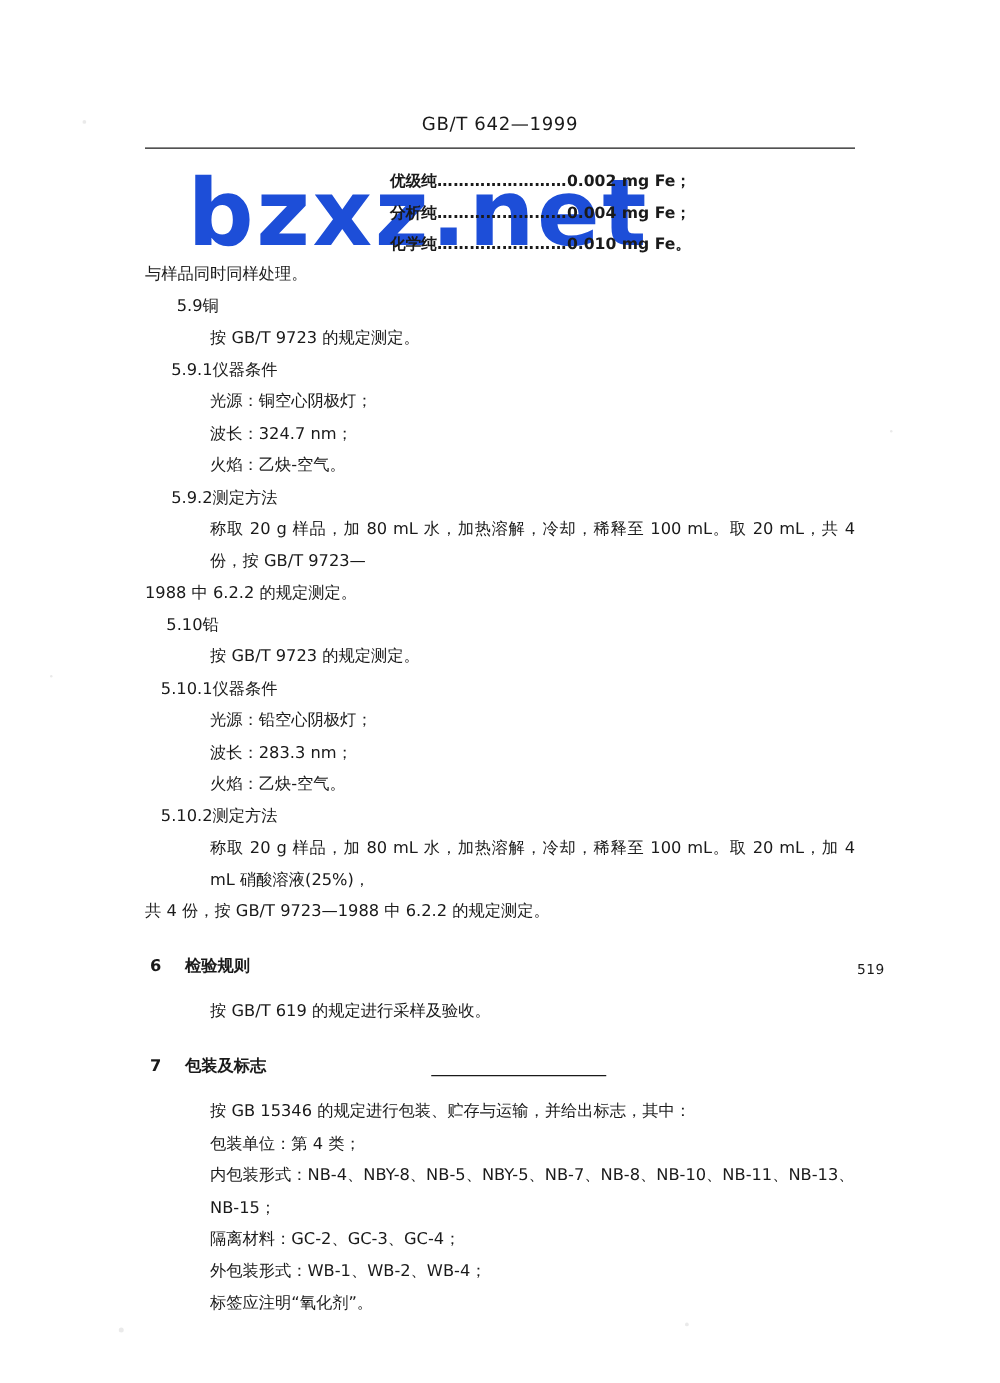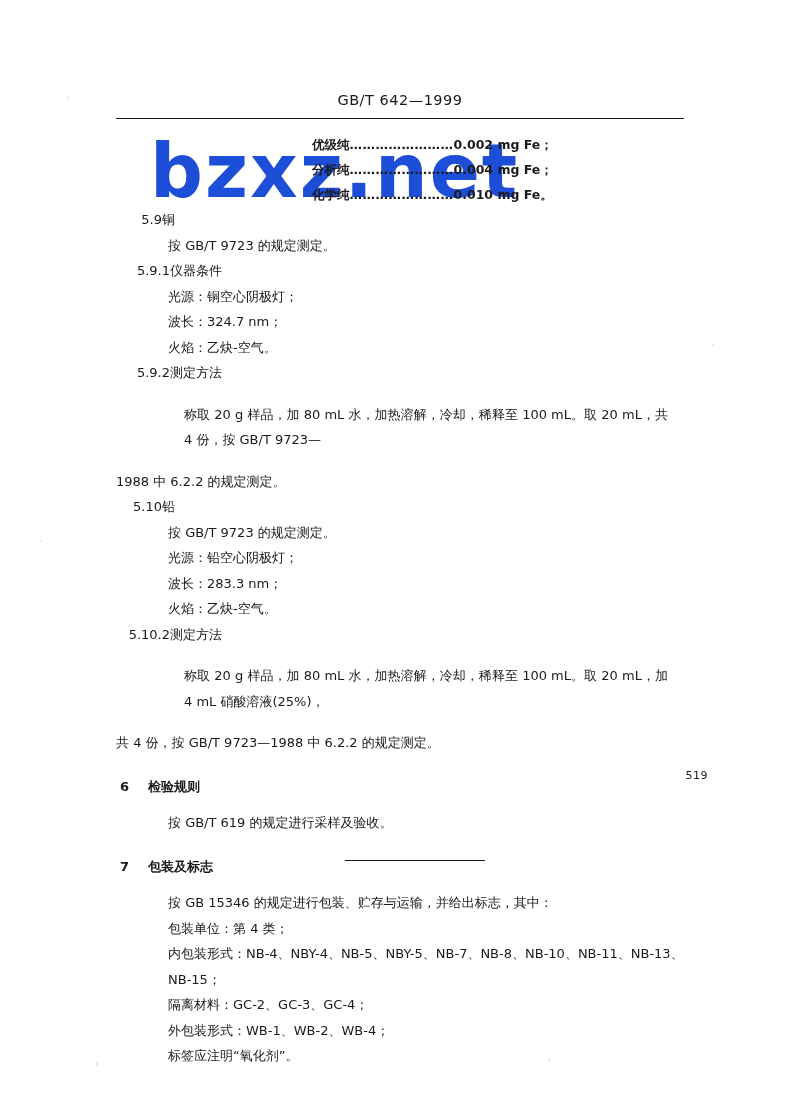--- a/index.html
+++ b/index.html
@@ -89,21 +89,21 @@
   }
   .dotline .dots {
     letter-spacing: .5px;
   }
 
   p.line {
     margin: 0;
     white-space: nowrap;
   }
   p.indent2 { margin: 0; padding-left: 52px; }
-  p.just { margin: 16px; padding-left: 52px; text-align: justify; text-justify: inter-ideograph; }
+  p.just { margin: 0; padding-left: 52px; text-align: justify; text-justify: inter-ideograph; }
 
   .sec-head {
     margin: 0;
     white-space: nowrap;
   }
   .sec-head .num { display: inline-block; min-width: 46px; text-align: right; }
   .sec-head .num.wide { min-width: 54px; }
 
   .gap-s { height: 7px; }
   .gap-m { height: 14px; }
@@ -155,20 +155,21 @@
       <div class="dotline">
         <span>优级纯</span><span class="dots">……………………</span><span>0.002 mg Fe；</span>
       </div>
       <div class="dotline">
         <span>分析纯</span><span class="dots">……………………</span><span>0.004 mg Fe；</span>
       </div>
       <div class="dotline">
         <span>化学纯</span><span class="dots">……………………</span><span>0.010 mg Fe。</span>
       </div>
 
+      <p class="line">与样品同时同样处理。</p>
 
       <p class="sec-head">
         <span class="num">5.9</span><span>铜</span>
       </p>
       <p class="indent2">按 GB/T 9723 的规定测定。</p>
 
       <p class="sec-head">
         <span class="num wide">5.9.1</span><span>仪器条件</span>
       </p>
       <p class="indent2">光源：铜空心阴极灯；</p>
@@ -179,20 +180,23 @@
         <span class="num wide">5.9.2</span><span>测定方法</span>
       </p>
       <p class="just">称取 20 g 样品，加 80 mL 水，加热溶解，冷却，稀释至 100 mL。取 20 mL，共 4 份，按 GB/T 9723—</p>
       <p class="line">1988 中 6.2.2 的规定测定。</p>
 
       <p class="sec-head">
         <span class="num">5.10</span><span>铅</span>
       </p>
       <p class="indent2">按 GB/T 9723 的规定测定。</p>
 
+      <p class="sec-head">
+        <span class="num wide">5.10.1</span><span>仪器条件</span>
+      </p>
       <p class="indent2">光源：铅空心阴极灯；</p>
       <p class="indent2">波长：283.3 nm；</p>
       <p class="indent2">火焰：乙炔-空气。</p>
 
       <p class="sec-head">
         <span class="num wide">5.10.2</span><span>测定方法</span>
       </p>
       <p class="just">称取 20 g 样品，加 80 mL 水，加热溶解，冷却，稀释至 100 mL。取 20 mL，加 4 mL 硝酸溶液(25%)，</p>
       <p class="line">共 4 份，按 GB/T 9723—1988 中 6.2.2 的规定测定。</p>
 
@@ -205,21 +209,21 @@
       <p class="indent2">按 GB/T 619 的规定进行采样及验收。</p>
 
       <div class="gap-m"></div>
 
       <p class="bold-head">
         <span class="num">7</span><span>包装及标志</span>
       </p>
       <div class="gap-s"></div>
       <p class="indent2">按 GB 15346 的规定进行包装、贮存与运输，并给出标志，其中：</p>
       <p class="indent2">包装单位：第 4 类；</p>
-      <p class="indent2">内包装形式：NB-4、NBY-4、NB-5、NBY-5、NB-7、NB-8、NB-10、NB-11、NB-13、NB-15；</p>
+      <p class="indent2">内包装形式：NB-4、NBY-8、NB-5、NBY-5、NB-7、NB-8、NB-10、NB-11、NB-13、NB-15；</p>
       <p class="indent2">隔离材料：GC-2、GC-3、GC-4；</p>
       <p class="indent2">外包装形式：WB-1、WB-2、WB-4；</p>
       <p class="indent2">标签应注明“氧化剂”。</p>
 
     </div>
 
     <div class="end-rule"></div>
 
     <div class="page-number">519</div>
 

